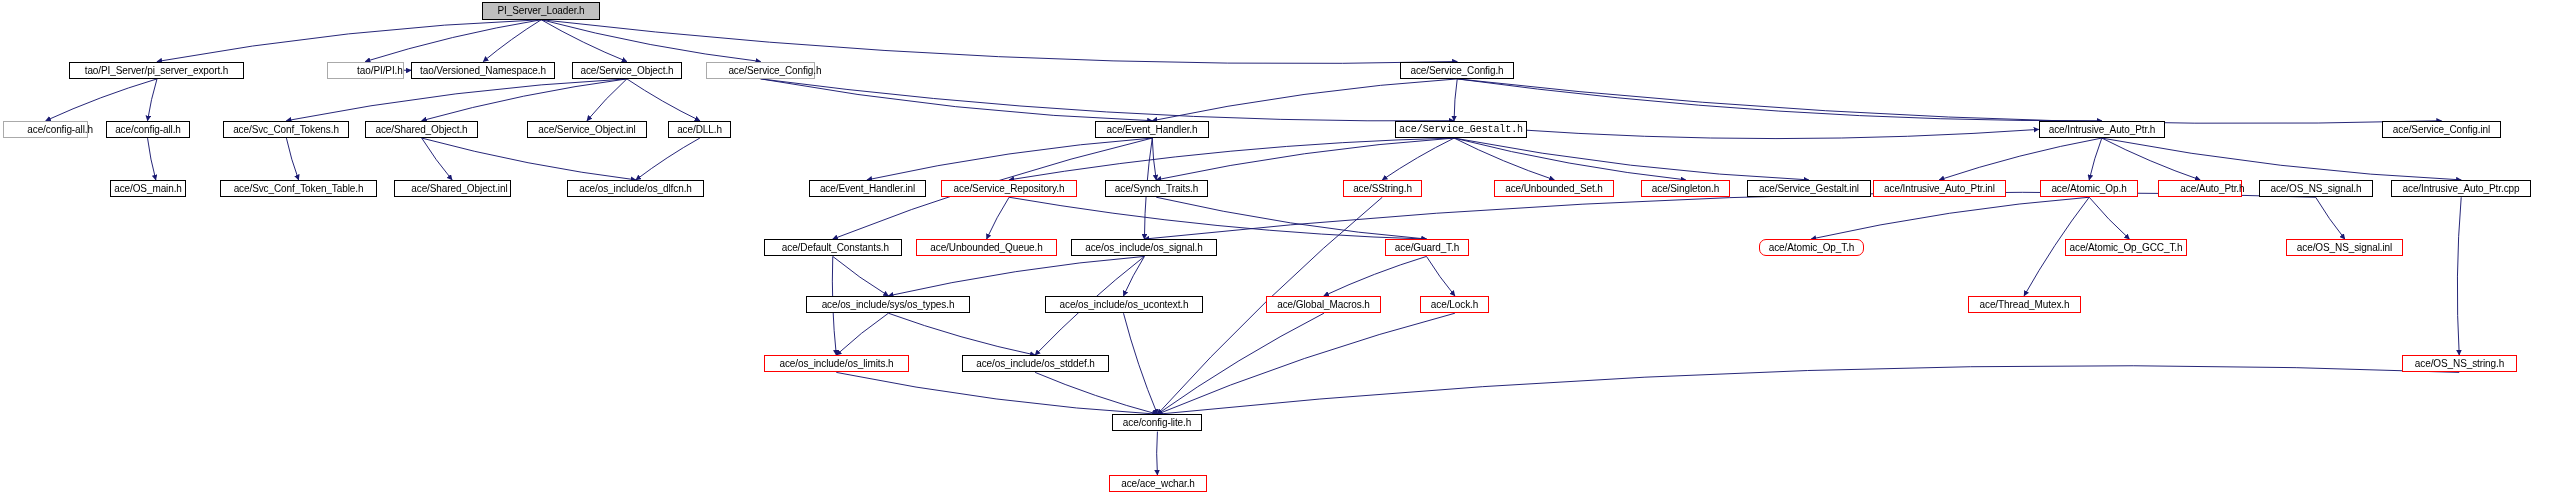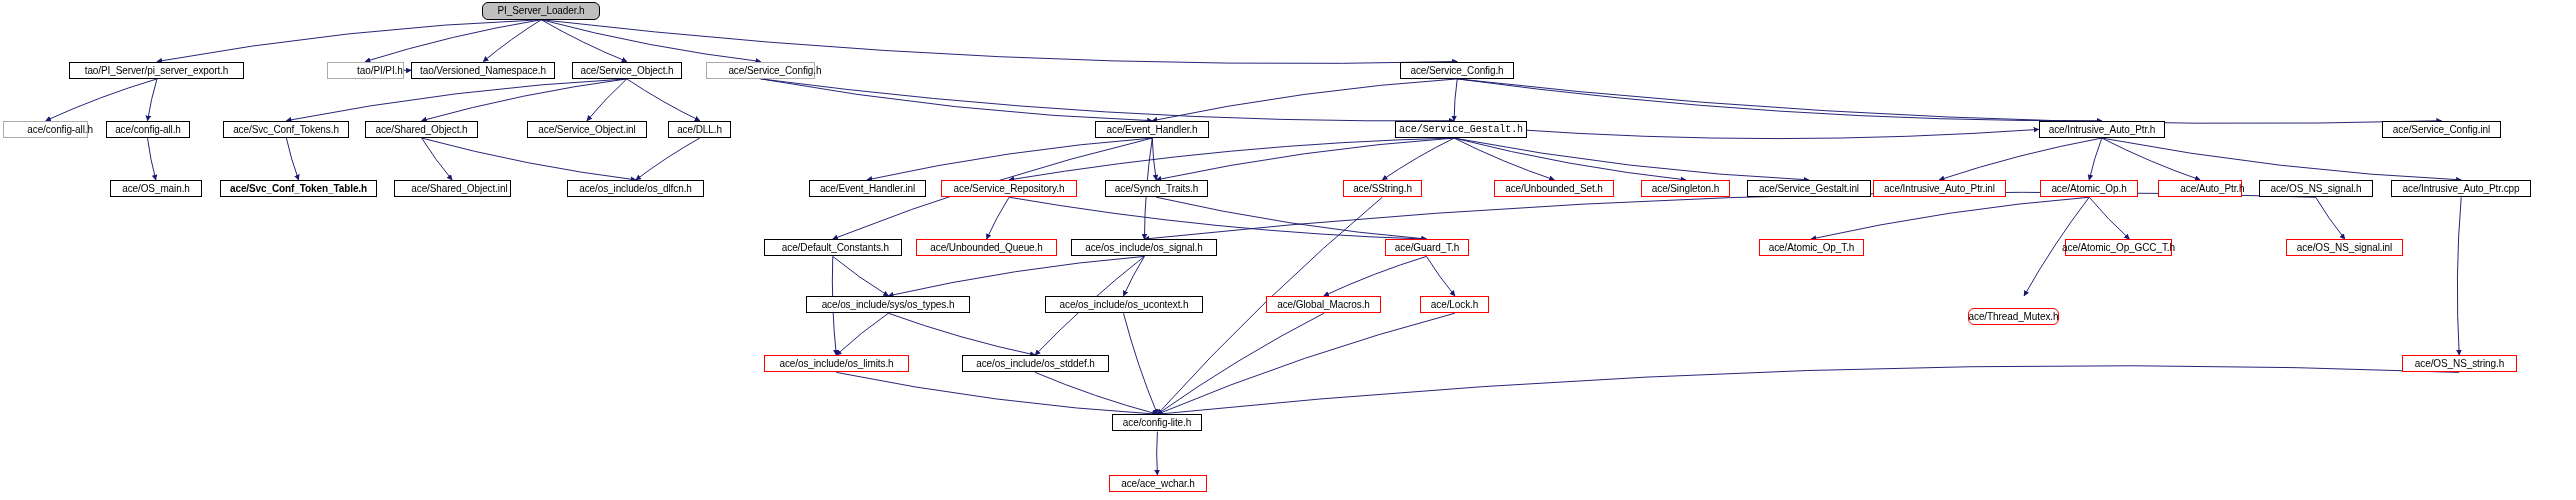--- a/index.html
+++ b/index.html
@@ -129,21 +129,21 @@
         <path d="M 1678 397 Q 1568.02 453.615 1467 525" marker-end="url(#arrow)"></path>
         <path d="M 1844 397 Q 1651.02 447.805 1467 525" marker-end="url(#arrow)"></path>
         <path d="M 1060 472 Q 1261.645 512.745 1467 525" marker-end="url(#arrow)"></path>
         <path d="M 1312 472 Q 1387.645 503.925 1467 525" marker-end="url(#arrow)"></path>
         <path d="M 3117 472 Q 2290.145 440.75 1467 525" marker-end="url(#arrow)"></path>
         <path d="M 3119.5 250 Q 3111.25 349.9125 3117 450" marker-end="url(#arrow)"></path>
         <path d="M 1467 547 Q 1465.075 574.5 1467 602" marker-end="url(#arrow)"></path>
       </g>
   </svg>
   <div id="nodes">
-      <div class="node root" style="left: 482px; top: 2.4px; width: 118px; border-radius: 6px;">
+      <div class="node root" style="left: 482px; top: 2.4px; width: 118px;">
         <span class="node-label">PI_Server_Loader.h</span>
       </div>
       <div class="node" style="left: 69px; top: 62px; width: 175px;">
         <span class="node-label">tao/PI_Server/pi_server_export.h</span>
       </div>
       <div class="node gray" style="left: 327px; top: 62px; width: 77px;">
         <span class="node-label">tao/PI/PI.h</span>
       </div>
       <div class="node" style="left: 411px; top: 62px; width: 144px;">
         <span class="node-label">tao/Versioned_Namespace.h</span>
@@ -180,24 +180,24 @@
       </div>
       <div class="node" style="left: 1395px; top: 121px; width: 132px; font-family: Liberation Mono, monospace;">
         <span class="node-label">ace/Service_Gestalt.h</span>
       </div>
       <div class="node" style="left: 2039px; top: 121px; width: 126px;">
         <span class="node-label">ace/Intrusive_Auto_Ptr.h</span>
       </div>
       <div class="node" style="left: 2382px; top: 121px; width: 119px;">
         <span class="node-label">ace/Service_Config.inl</span>
       </div>
-      <div class="node" style="left: 110px; top: 180px; width: 92px;">
+      <div class="node" style="left: 110px; top: 180px; width: 76px;">
         <span class="node-label">ace/OS_main.h</span>
       </div>
-      <div class="node" style="left: 220px; top: 180px; width: 157px; font-weight: bold;">
+      <div class="node" style="left: 220px; top: 180px; width: 157px;">
         <span class="node-label">ace/Svc_Conf_Token_Table.h</span>
       </div>
       <div class="node" style="left: 394px; top: 180px; width: 117px; padding-left: 17px;">
         <span class="node-label">ace/Shared_Object.inl</span>
       </div>
       <div class="node" style="left: 567px; top: 180px; width: 137px;">
         <span class="node-label">ace/os_include/os_dlfcn.h</span>
       </div>
       <div class="node" style="left: 809px; top: 180px; width: 117px;">
         <span class="node-label">ace/Event_Handler.inl</span>
@@ -240,42 +240,42 @@
       </div>
       <div class="node red" style="left: 916px; top: 239px; width: 141px;">
         <span class="node-label">ace/Unbounded_Queue.h</span>
       </div>
       <div class="node" style="left: 1071px; top: 239px; width: 146px;">
         <span class="node-label">ace/os_include/os_signal.h</span>
       </div>
       <div class="node red" style="left: 1385px; top: 239px; width: 84px;">
         <span class="node-label">ace/Guard_T.h</span>
       </div>
-      <div class="node red" style="left: 1759px; top: 239px; width: 105px;">
+      <div class="node red" style="left: 1759px; top: 239px; width: 105px; border-radius: 7px;">
         <span class="node-label">ace/Atomic_Op_T.h</span>
       </div>
-      <div class="node red" style="left: 2065px; top: 239px; width: 107px;">
+      <div class="node red" style="left: 2065px; top: 239px; width: 122px;">
         <span class="node-label">ace/Atomic_Op_GCC_T.h</span>
       </div>
       <div class="node red" style="left: 2286px; top: 239px; width: 117px;">
         <span class="node-label">ace/OS_NS_signal.inl</span>
       </div>
       <div class="node" style="left: 806px; top: 296px; width: 164px;">
         <span class="node-label">ace/os_include/sys/os_types.h</span>
       </div>
       <div class="node" style="left: 1045px; top: 296px; width: 158px;">
         <span class="node-label">ace/os_include/os_ucontext.h</span>
       </div>
       <div class="node red" style="left: 1266px; top: 296px; width: 115px;">
         <span class="node-label">ace/Global_Macros.h</span>
       </div>
       <div class="node red" style="left: 1420px; top: 296px; width: 69px;">
         <span class="node-label">ace/Lock.h</span>
       </div>
-      <div class="node red" style="left: 1968px; top: 308px; width: 91px; border-radius: 6px;">
+      <div class="node red" style="left: 1968px; top: 296px; width: 113px;">
         <span class="node-label">ace/Thread_Mutex.h</span>
       </div>
       <div class="node red" style="left: 764px; top: 355px; width: 145px;">
         <span class="node-label">ace/os_include/os_limits.h</span>
       </div>
       <div class="node" style="left: 962px; top: 355px; width: 147px; text-align: right;">
         <span class="node-label">ace/os_include/os_stddef.h</span>
       </div>
       <div class="node red" style="left: 2402px; top: 355px; width: 115px;">
         <span class="node-label">ace/OS_NS_string.h</span>

